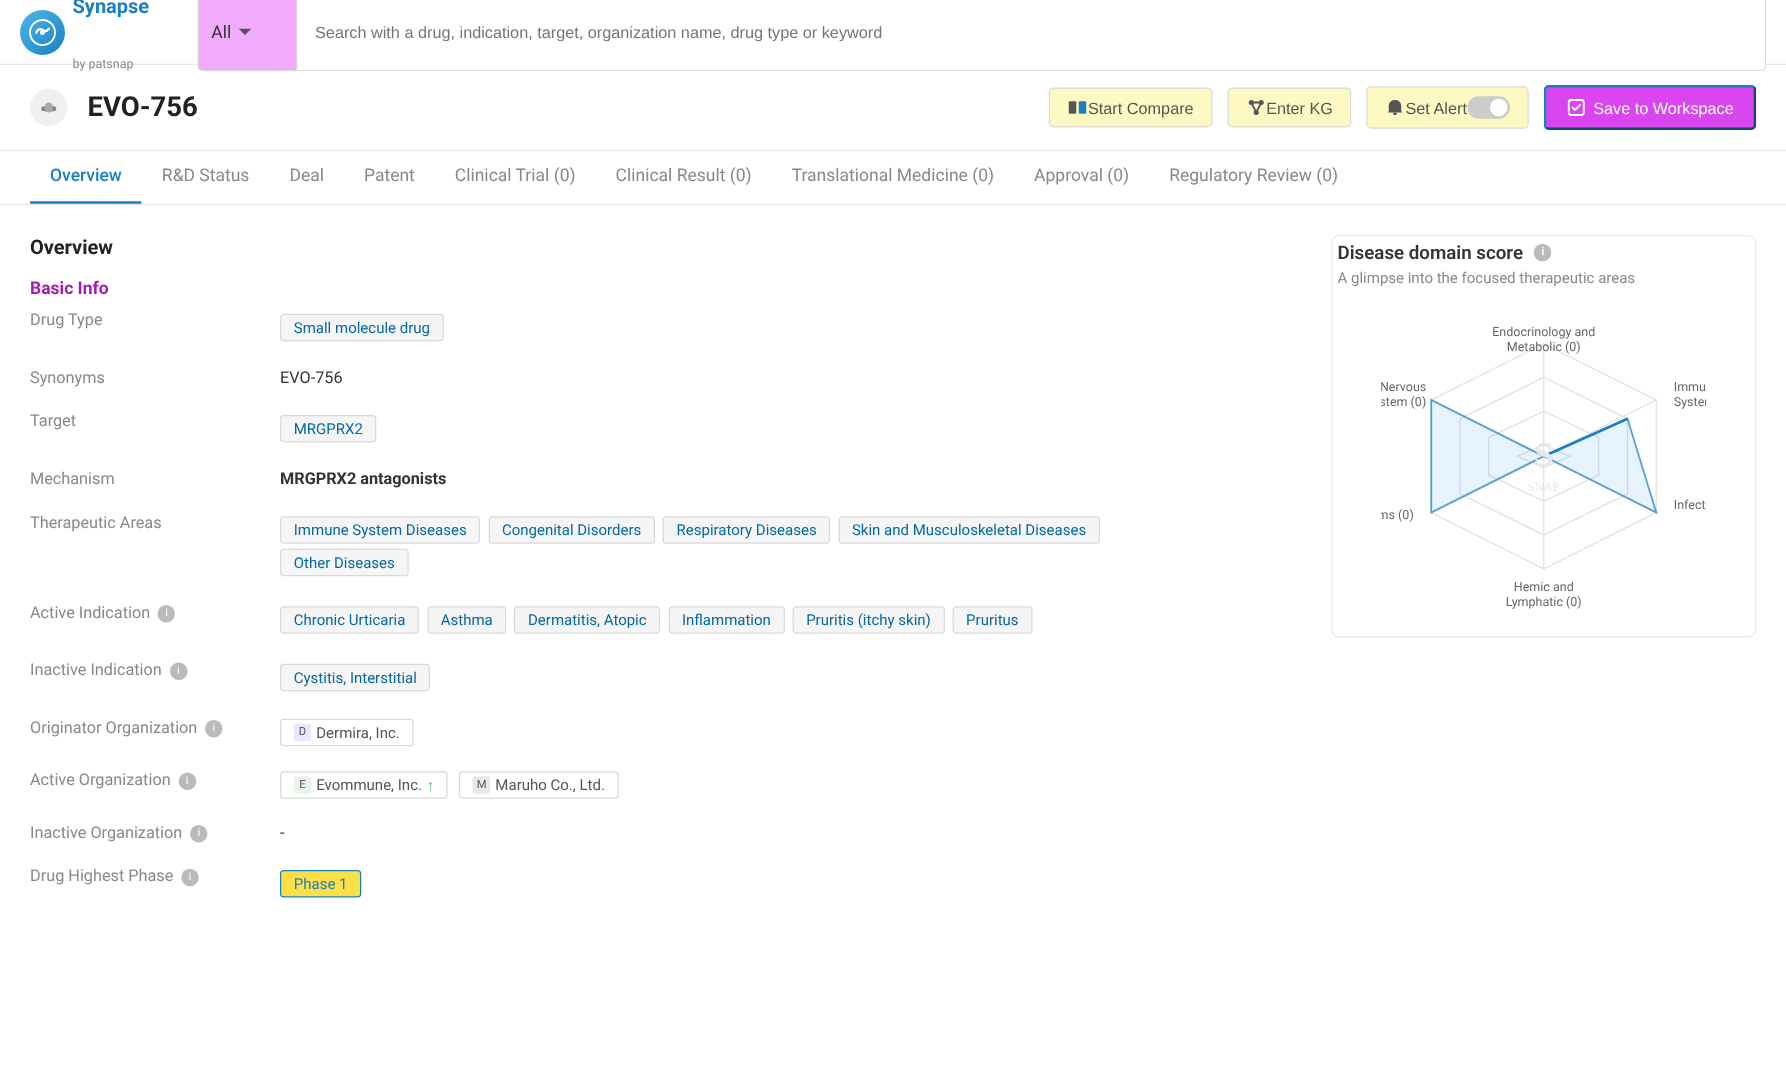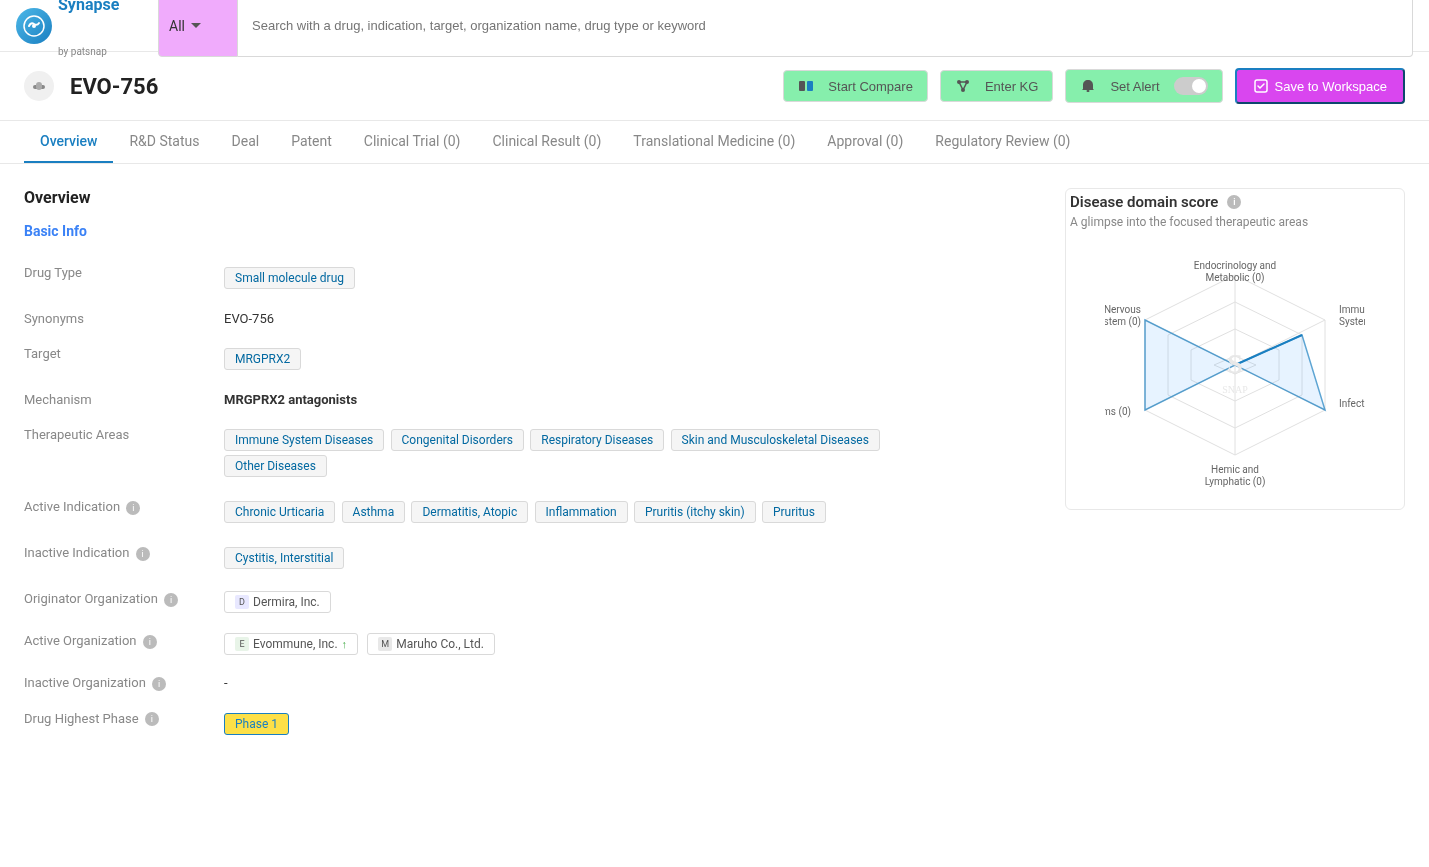--- a/index.html
+++ b/index.html
@@ -14,39 +14,39 @@
     .logo-patsnap { font-size: 10px; color: #888; }
     .search-type-select { display: flex; align-items: center; border: 1px solid #d9d9d9; border-radius: 4px 0 0 4px; padding: 22px 10px; background: #f0abfc; gap: 6px; min-width: 80px; cursor: pointer; }
     .search-bar { flex: 1; display: flex; }
     .search-input { flex: 1; border: 1px solid #d9d9d9; border-left: none; border-radius: 0 4px 4px 0; padding: 7px 14px; font-size: 13px; color: #999; outline: none; }
 
     
     .drug-header { display: flex; align-items: center; padding: 16px 24px; border-bottom: 1px solid #e8e8e8; gap: 16px; }
     .drug-icon { width: 30px; height: 30px; border-radius: 50%; background: #f0f0f0; display: flex; align-items: center; justify-content: center; }
     .drug-title { font-size: 22px; font-weight: 700; color: #222; flex: 1; }
     .header-actions { display: flex; align-items: center; gap: 12px; }
-    .btn-action { display: flex; align-items: center; gap: 14px; padding: 7px 14px; border: 1px solid #d9d9d9; border-radius: 4px; background: #86efac; cursor: pointer; font-size: 13px; color: #555; }
+    .btn-action { display: flex; align-items: center; gap: 0; padding: 7px 14px; border: 1px solid #d9d9d9; border-radius: 4px; background: #fef9c3; cursor: pointer; font-size: 13px; color: #555; }
     .btn-action svg { width: 16px; height: 16px; }
     .btn-primary { background: #d946ef; color: white; border-color: #1a7fc1; border-radius: 4px; padding: 8px 16px; font-size: 13px; cursor: pointer; display: flex; align-items: center; gap: 6px; }
     .toggle { width: 34px; height: 18px; background: #ccc; border-radius: 9px; position: relative; cursor: pointer; }
     .toggle::after { content: ''; position: absolute; width: 14px; height: 14px; background: white; border-radius: 50%; top: 2px; right: 2px; }
 
     
     .tabs { display: flex; padding: 0 24px; border-bottom: 1px solid #e8e8e8; gap: 0; }
     .tab { padding: 12px 16px; font-size: 14px; cursor: pointer; color: #888; border-bottom: 2px solid transparent; white-space: nowrap; }
     .tab.active { color: #1a7fc1; border-bottom-color: #1a7fc1; font-weight: 500; }
 
     
     .main-content { display: flex; padding: 24px; gap: 24px; }
     .content-left { flex: 1; }
     .content-right { width: 340px; flex-shrink: 0; }
 
     
     .section-title { font-size: 16px; font-weight: 700; color: #222; margin-bottom: 16px; }
-    .section-subtitle { font-size: 14px; font-weight: 700; color: #3b82f6; margin-bottom: 16px; margin-top: 4px; }
+    .section-subtitle { font-size: 14px; font-weight: 700; color: #a21caf; margin-top: 4px; }
 
     
     .info-table { width: 100%; border-collapse: collapse; }
     .info-table tr td { padding: 10px 0; vertical-align: top; }
     .info-table tr td:first-child { color: #888; font-size: 13px; width: 200px; padding-right: 16px; white-space: nowrap; }
     .info-table tr td:last-child { color: #333; font-size: 13px; }
 
     
     .tag { display: inline-block; padding: 3px 10px; border: 1px solid #d9d9d9; border-radius: 3px; font-size: 12px; color: #555; margin: 2px 3px 2px 0; background: #fde047; }
     .tag-blue { border-color: #1a7fc1; color: #1a7fc1; }

